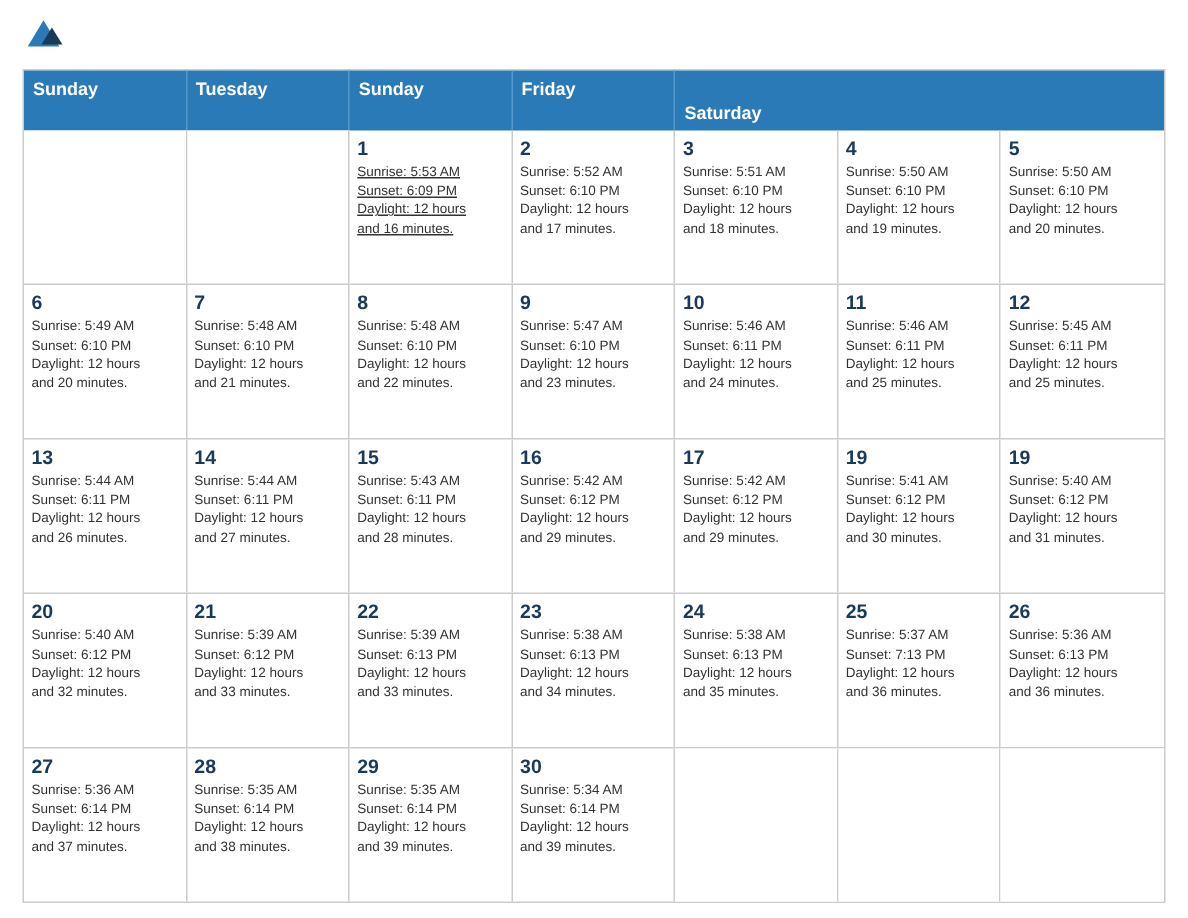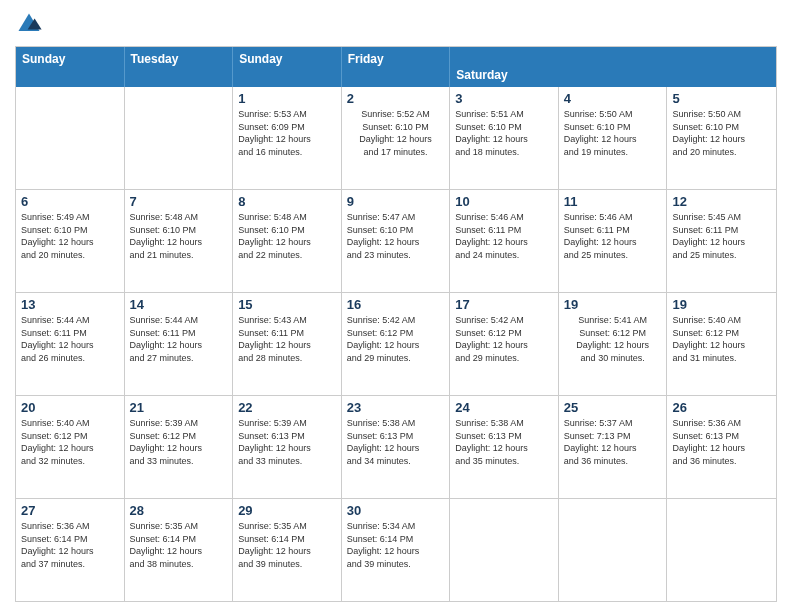--- a/index.html
+++ b/index.html
@@ -135,28 +135,28 @@
         <div class="cal-header-cell">Sunday</div>
         <div class="cal-header-cell">Friday</div>
         <div class="cal-header-cell">Saturday</div>
       </div>
     <div class="calendar-body">
     <div class="cal-row">
           <div class="cal-cell empty"></div>
           <div class="cal-cell empty"></div>
           <div class="cal-cell">
             <span class="day-num">1</span>
-            <div class="cell-info" style="white-space: pre-line;">Sunrise: 5:53 AM
+            <div class="cell-info" style="white-space: pre-line; text-decoration: underline;">Sunrise: 5:53 AM
 Sunset: 6:09 PM
 Daylight: 12 hours
 and 16 minutes.</div>
           </div>
           <div class="cal-cell">
             <span class="day-num">2</span>
-            <div class="cell-info" style="white-space: pre-line; text-align: center;">Sunrise: 5:52 AM
+            <div class="cell-info" style="white-space: pre-line;">Sunrise: 5:52 AM
 Sunset: 6:10 PM
 Daylight: 12 hours
 and 17 minutes.</div>
           </div>
           <div class="cal-cell">
             <span class="day-num">3</span>
             <div class="cell-info" style="white-space: pre-line;">Sunrise: 5:51 AM
 Sunset: 6:10 PM
 Daylight: 12 hours
 and 18 minutes.</div>
@@ -258,21 +258,21 @@
           </div>
           <div class="cal-cell">
             <span class="day-num">17</span>
             <div class="cell-info" style="white-space: pre-line;">Sunrise: 5:42 AM
 Sunset: 6:12 PM
 Daylight: 12 hours
 and 29 minutes.</div>
           </div>
           <div class="cal-cell">
             <span class="day-num">19</span>
-            <div class="cell-info" style="white-space: pre-line; text-align: center;">Sunrise: 5:41 AM
+            <div class="cell-info" style="white-space: pre-line;">Sunrise: 5:41 AM
 Sunset: 6:12 PM
 Daylight: 12 hours
 and 30 minutes.</div>
           </div>
           <div class="cal-cell">
             <span class="day-num">19</span>
             <div class="cell-info" style="white-space: pre-line;">Sunrise: 5:40 AM
 Sunset: 6:12 PM
 Daylight: 12 hours
 and 31 minutes.</div>

